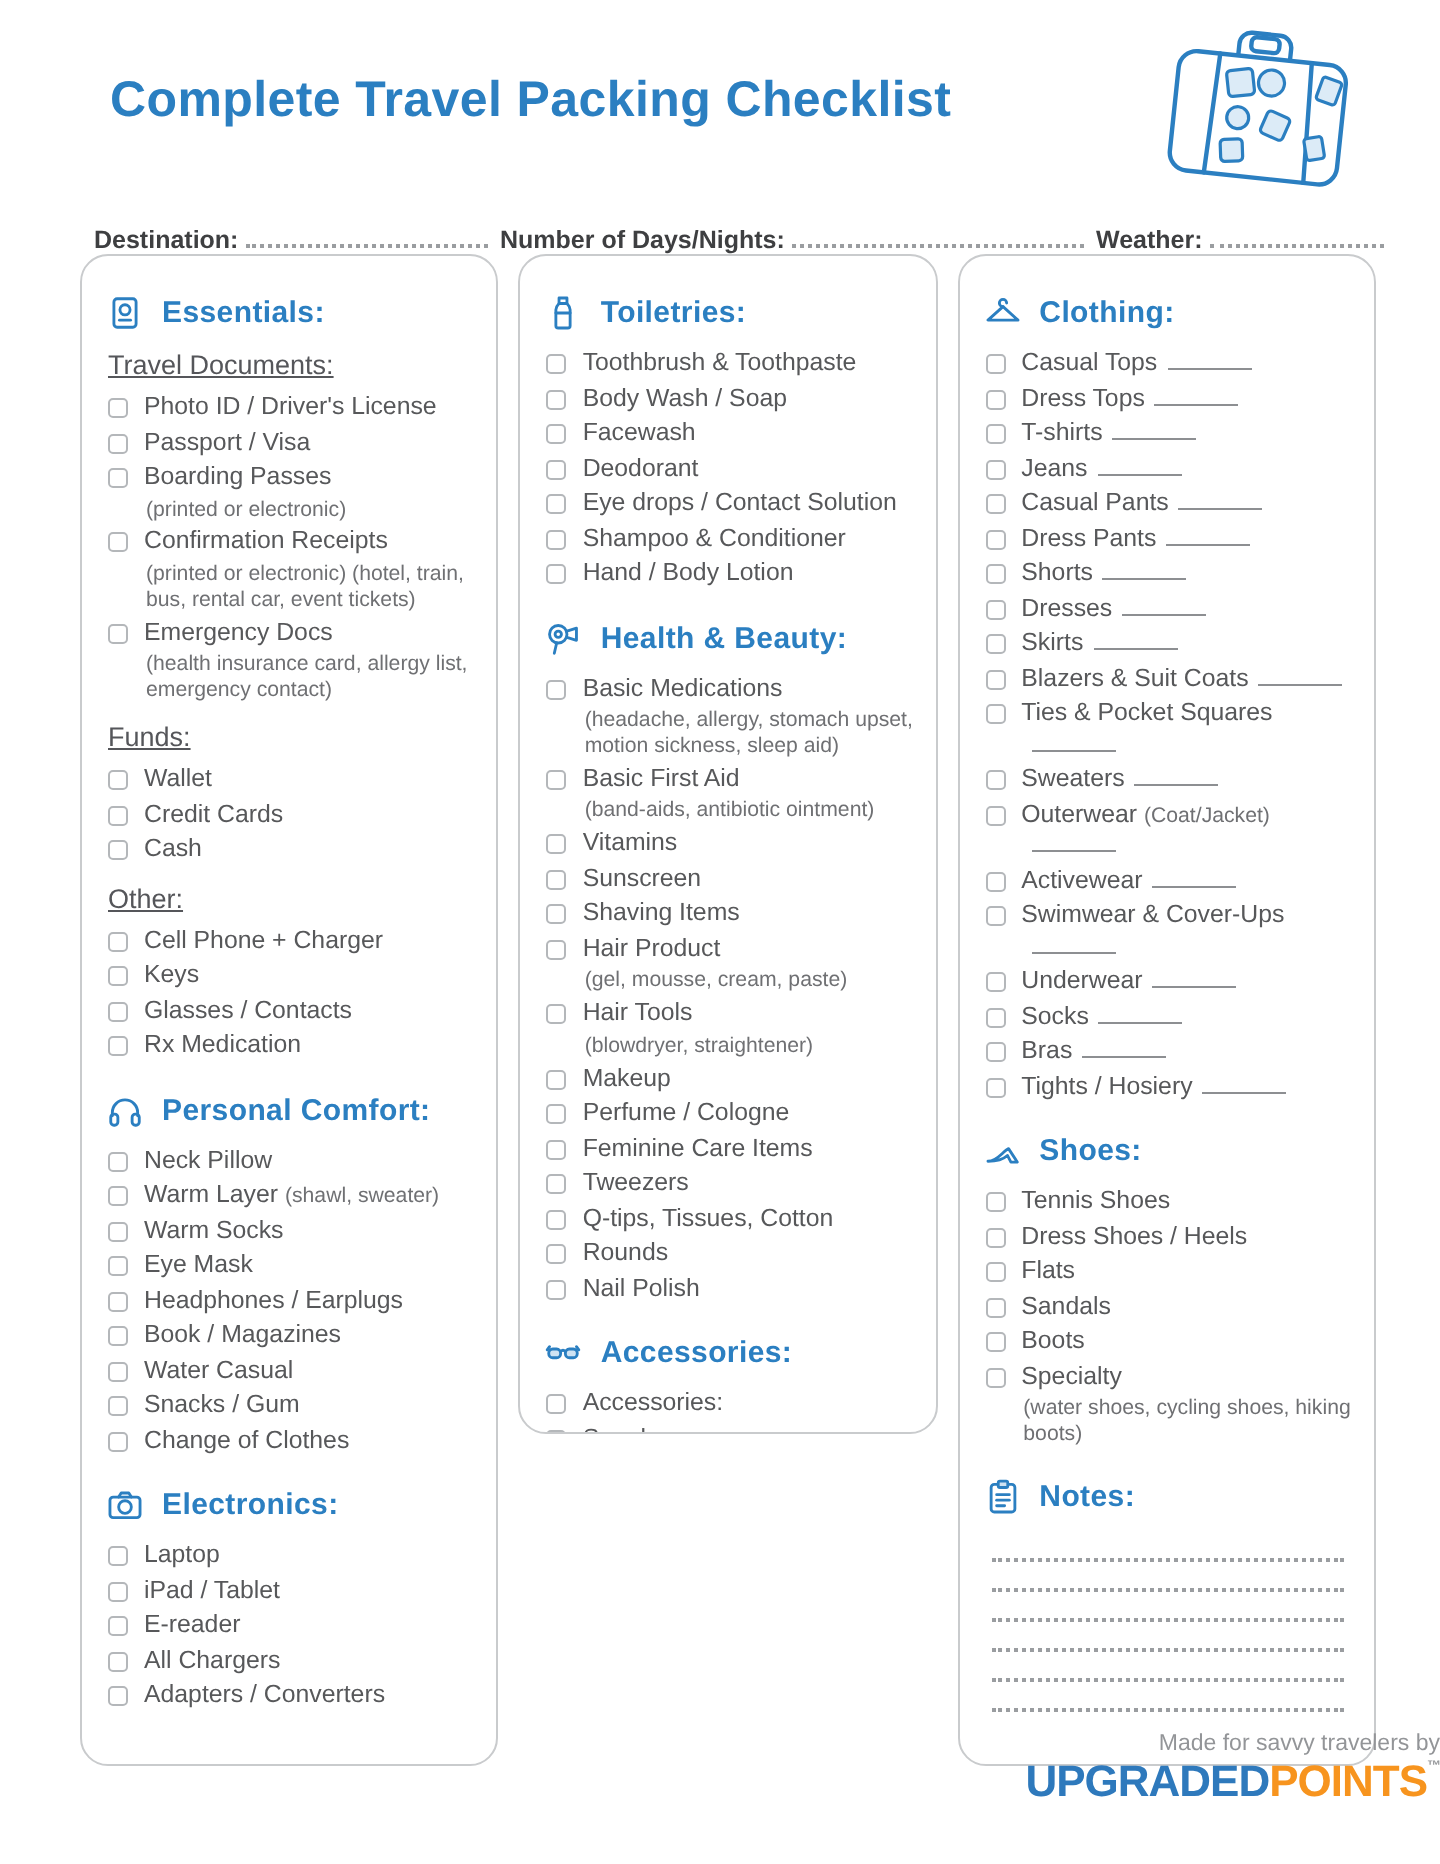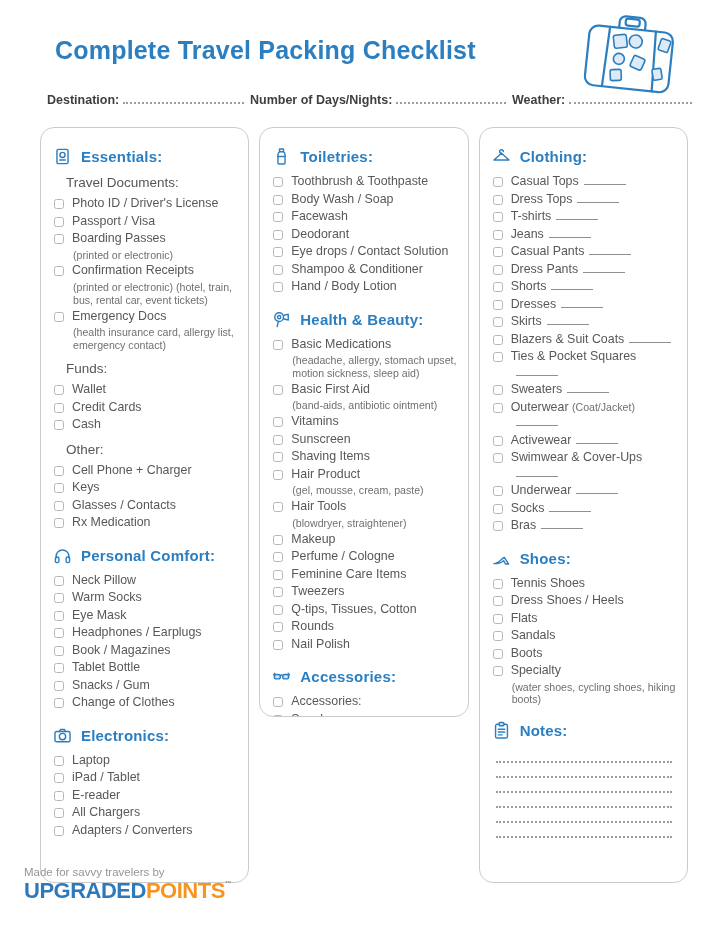--- a/index.html
+++ b/index.html
@@ -6,59 +6,59 @@
   html,body { width:720px; height:932px; background:#ffffff;
     font-family:"Liberation Sans","DejaVu Sans",sans-serif; overflow:hidden; }
   body { position:relative; }
 
   
   .page-title { position:absolute; top:36px; left:55px; font-size:25px; font-weight:bold;
     color:#2b7fc1; letter-spacing:0.2px; }
   .suitcase { position:absolute; top:8px; right:34px; }
 
   
-  .fields { position:absolute; top:92px; left:47px; right:22px; display:flex; }
+  .fields { position:absolute; top:112px; left:47px; right:22px; display:flex; }
   .field { display:flex; align-items:flex-end; }
   .field-1 { width:203px; }
-  .field-2 { width:262px; }
+  .field-2 { width:298px; }
   .field-3 { flex:1; }
   .field-label { font-size:12.5px; font-weight:600; color:#3e3f41; white-space:nowrap; }
   .field-line { flex:1; border-bottom:2px dotted #9a9da0; margin:0 6px 3px 4px; height:12px; }
 
   
   .columns { position:absolute; top:127px; left:40px; right:32px; display:flex; gap:10px; }
   .column { flex:1; border:1.5px solid #c9cbcd; border-radius:14px; background:#fff;
     padding:12px 11px 0 12px; overflow:hidden; }
   .column:nth-child(1) { height:756px; }
   .column:nth-child(2) { height:590px; }
   .column:nth-child(3) { height:756px; }
 
   .section { margin-top:15px; }
   .section:first-child { margin-top:7px; }
   .section-header { display:flex; align-items:center; gap:9px; margin-bottom:8px; }
   .section-header .icon { width:19px; height:19px; flex:0 0 19px; display:inline-flex; }
   .section-header .icon svg { width:100%; height:100%; }
   .section-title { font-size:15px; font-weight:bold; color:#2b7fc1; letter-spacing:0.2px; }
 
-  .group-heading { font-size:13.5px; color:#55565a; margin:9px 0 6px 13px; }
+  .group-heading { font-size:13.5px; color:#55565a; margin:9px 0 6px 1px;text-decoration:underline; }
 
   .item { display:flex; align-items:flex-start; margin:2px 0; }
   .checkbox { width:10px; height:10px; flex:0 0 10px; border:1.2px solid #b4b7ba;
     border-radius:2.5px; margin:3px 8px 0 1px; background:#fff; }
   .item-label { font-size:12.4px; color:#57585a; line-height:1.25; }
   .inline-note { font-size:10.6px; color:#6f7073; }
   .blank { display:inline-block; width:42px; height:10px;
     border-bottom:1.4px solid #8d8f92; margin-left:5px; }
   .item-note { font-size:10.6px; color:#6f7073; line-height:1.22; margin:0 0 2px 20px; }
 
   .note-line { height:15px; border-bottom:2px dotted #9a9da0; margin:0 4px; }
   .notes-area { margin-top:4px; }
 
   
-  .footer { position:absolute; top:866px; left:0; right:0; text-align:left;padding-left:24px; }
+  .footer { position:absolute; top:866px; left:0; right:0; text-align:right;padding-left:24px; }
   .footer-tagline { font-size:11.5px; color:#939598; margin-bottom:2px; }
   .footer-logo { font-size:22px; font-weight:bold; letter-spacing:-0.5px; line-height:1; }
   .brand-blue { color:#2e79bc; }
   .brand-orange { color:#f7941e; }
   .brand-tm { font-size:7px; color:#939598; vertical-align:top; }
 </style>
 </head>
 <body>
 
 <div class="page-title">Complete Travel Packing Checklist</div>
@@ -181,37 +181,41 @@
             </svg>
           </span>
           <span class="section-title">Personal Comfort:</span>
         </div>
         <div class="item">
           <span class="checkbox"></span>
           <span class="item-label"><span>Neck Pillow</span></span>
         </div>
         <div class="item">
           <span class="checkbox"></span>
+          <span class="item-label"><span>Warm Layer</span> <span class="inline-note">(shawl, sweater)</span></span>
+        </div>
+        <div class="item">
+          <span class="checkbox"></span>
           <span class="item-label"><span>Warm Socks</span></span>
         </div>
         <div class="item">
           <span class="checkbox"></span>
           <span class="item-label"><span>Eye Mask</span></span>
         </div>
         <div class="item">
           <span class="checkbox"></span>
           <span class="item-label"><span>Headphones / Earplugs</span></span>
         </div>
         <div class="item">
           <span class="checkbox"></span>
           <span class="item-label"><span>Book / Magazines</span></span>
         </div>
         <div class="item">
           <span class="checkbox"></span>
-          <span class="item-label"><span>Tablet Bottle</span></span>
+          <span class="item-label"><span>Water Casual</span></span>
         </div>
         <div class="item">
           <span class="checkbox"></span>
           <span class="item-label"><span>Snacks / Gum</span></span>
         </div>
         <div class="item">
           <span class="checkbox"></span>
           <span class="item-label"><span>Change of Clothes</span></span>
         </div>
       </div>
@@ -498,20 +502,24 @@
           <span class="checkbox"></span>
           <span class="item-label"><span>Underwear</span><span class="blank"></span></span>
         </div>
         <div class="item">
           <span class="checkbox"></span>
           <span class="item-label"><span>Socks</span><span class="blank"></span></span>
         </div>
         <div class="item">
           <span class="checkbox"></span>
           <span class="item-label"><span>Bras</span><span class="blank"></span></span>
+        </div>
+        <div class="item">
+          <span class="checkbox"></span>
+          <span class="item-label"><span>Tights / Hosiery</span><span class="blank"></span></span>
         </div>
       </div>
       <div class="section">
         <div class="section-header">
           <span class="icon">
             <svg viewBox="0 0 24 24">
               <g fill="none" stroke="#2b7fc1" stroke-width="1.8" stroke-linecap="round" stroke-linejoin="round">
                 <path d="M2.5 18.5c6 0 9.5-6.5 13-8l5.5 8.5h-4l-2.2-4.2c-3 2.8-7.3 3.7-12.3 3.7z"></path>
               </g>
             </svg>

